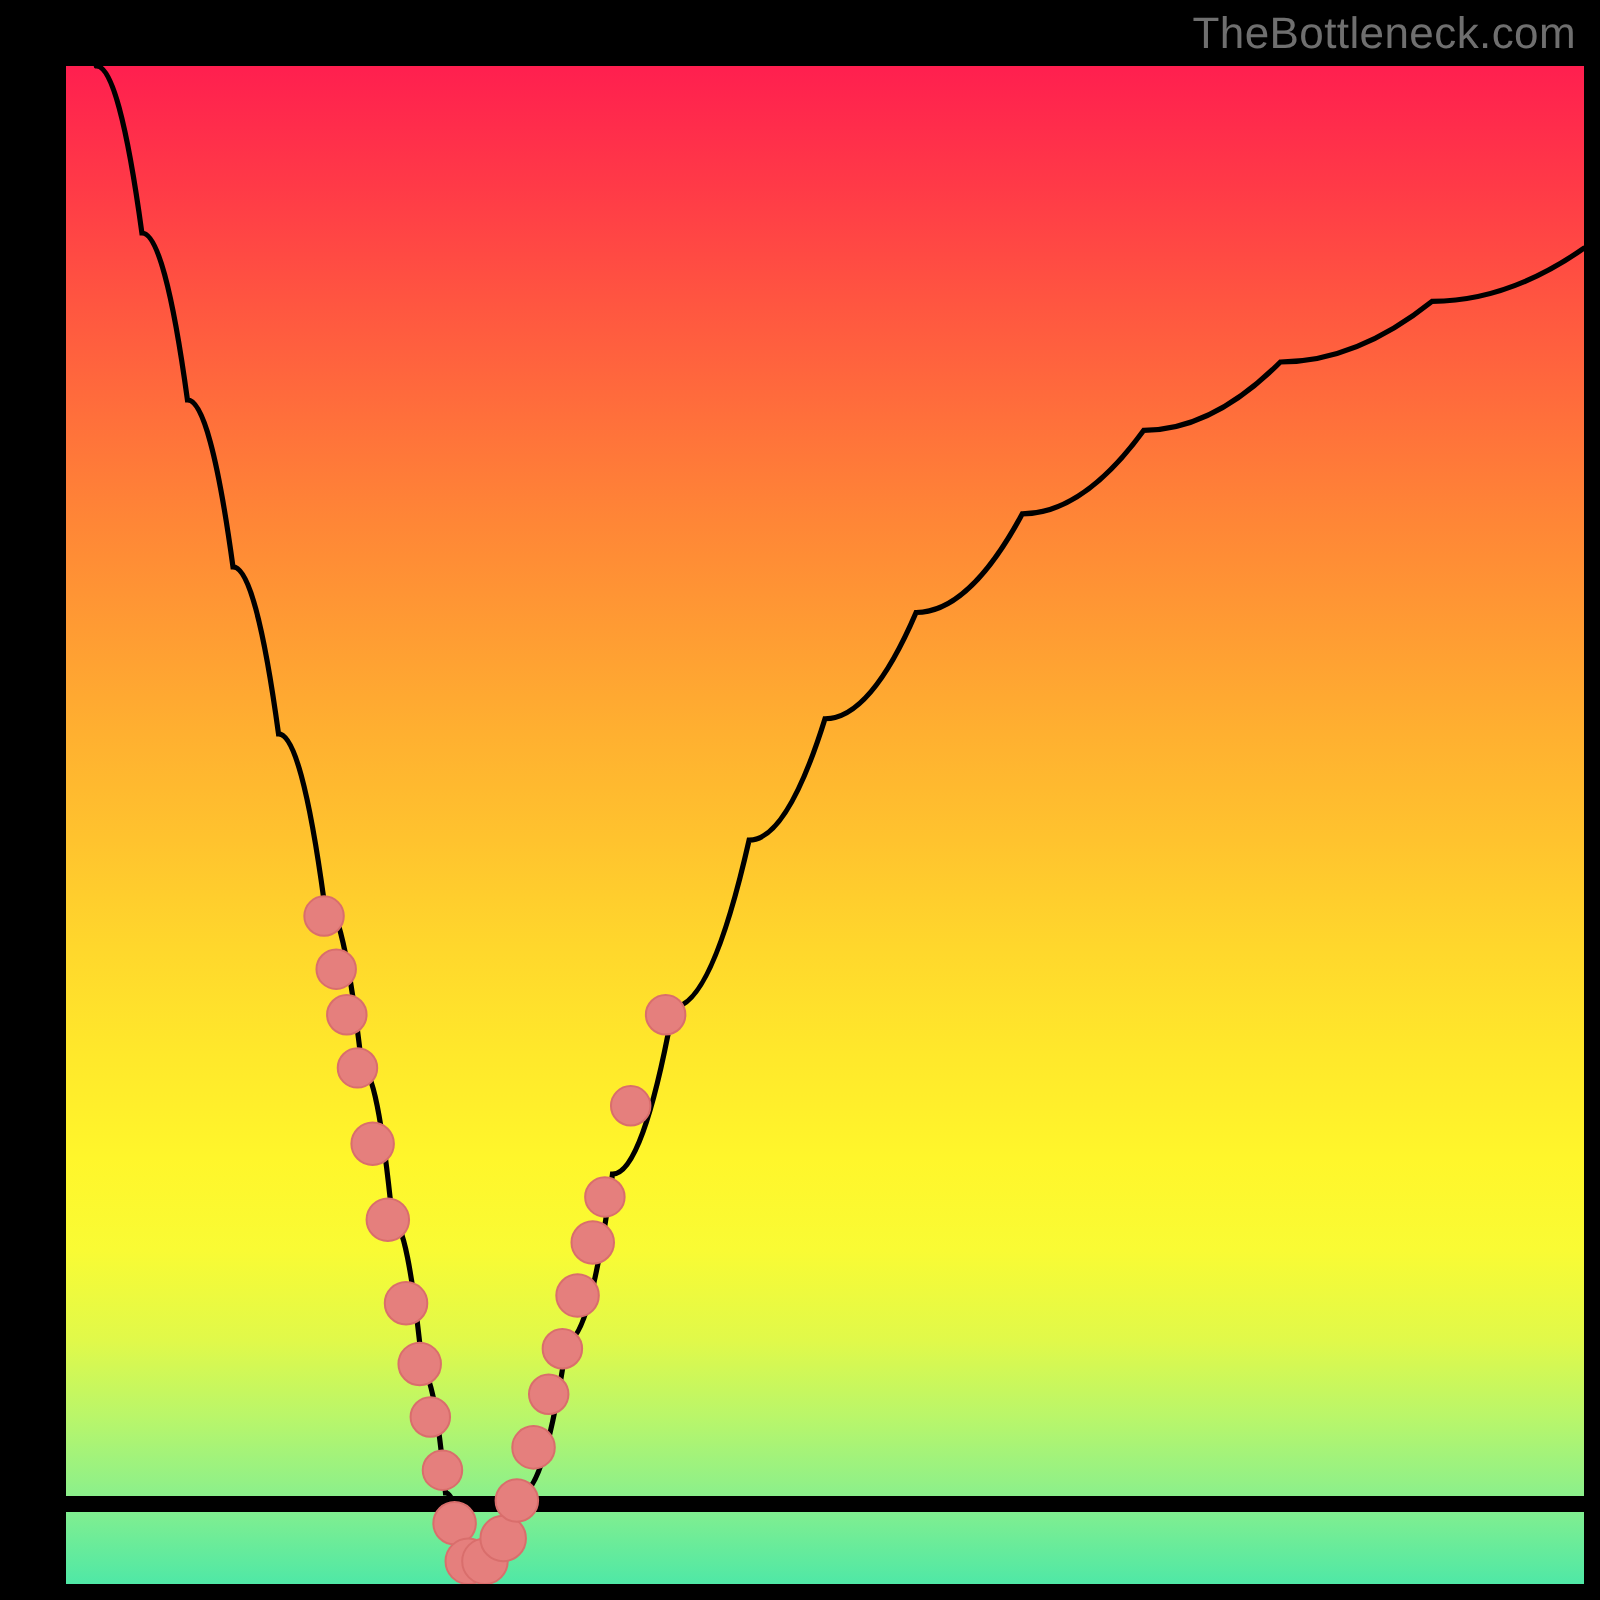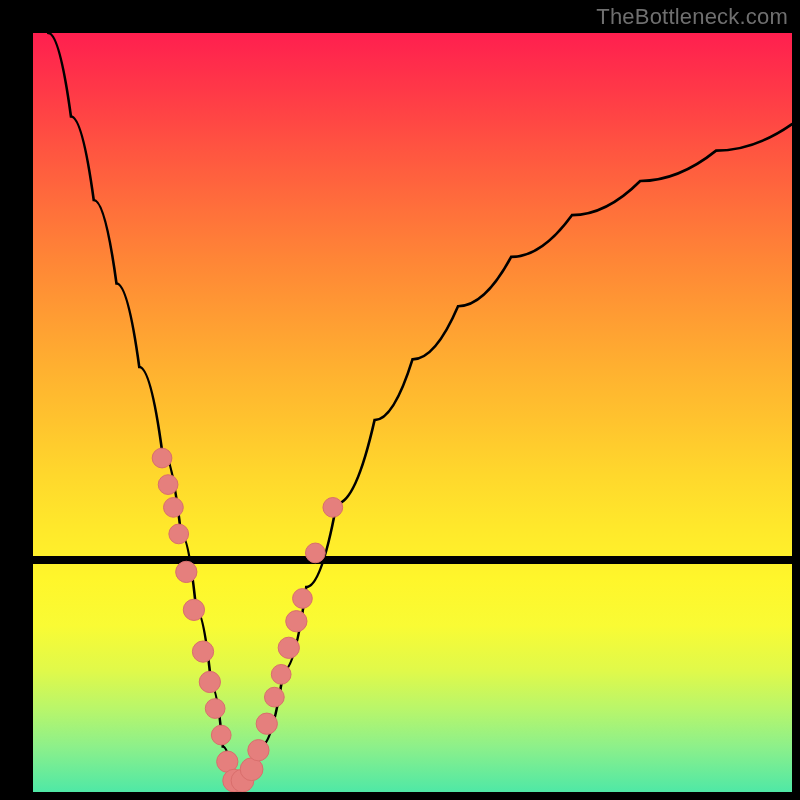--- a/index.html
+++ b/index.html
@@ -7,21 +7,21 @@
     padding: 0;
     width: 800px;
     height: 800px;
     overflow: hidden;
     background: #000;
     font-family: Arial, Helvetica, sans-serif;
   }
   .frame {
     position: relative;
     width: 800px;
-    height: 564px;
+    height: 756px;
     background: #000;
   }
   .plot-area {
     position: absolute;
     left: 33px;
     top: 33px;
     width: 759px;
     height: 759px;
     background: linear-gradient(
       to bottom,

